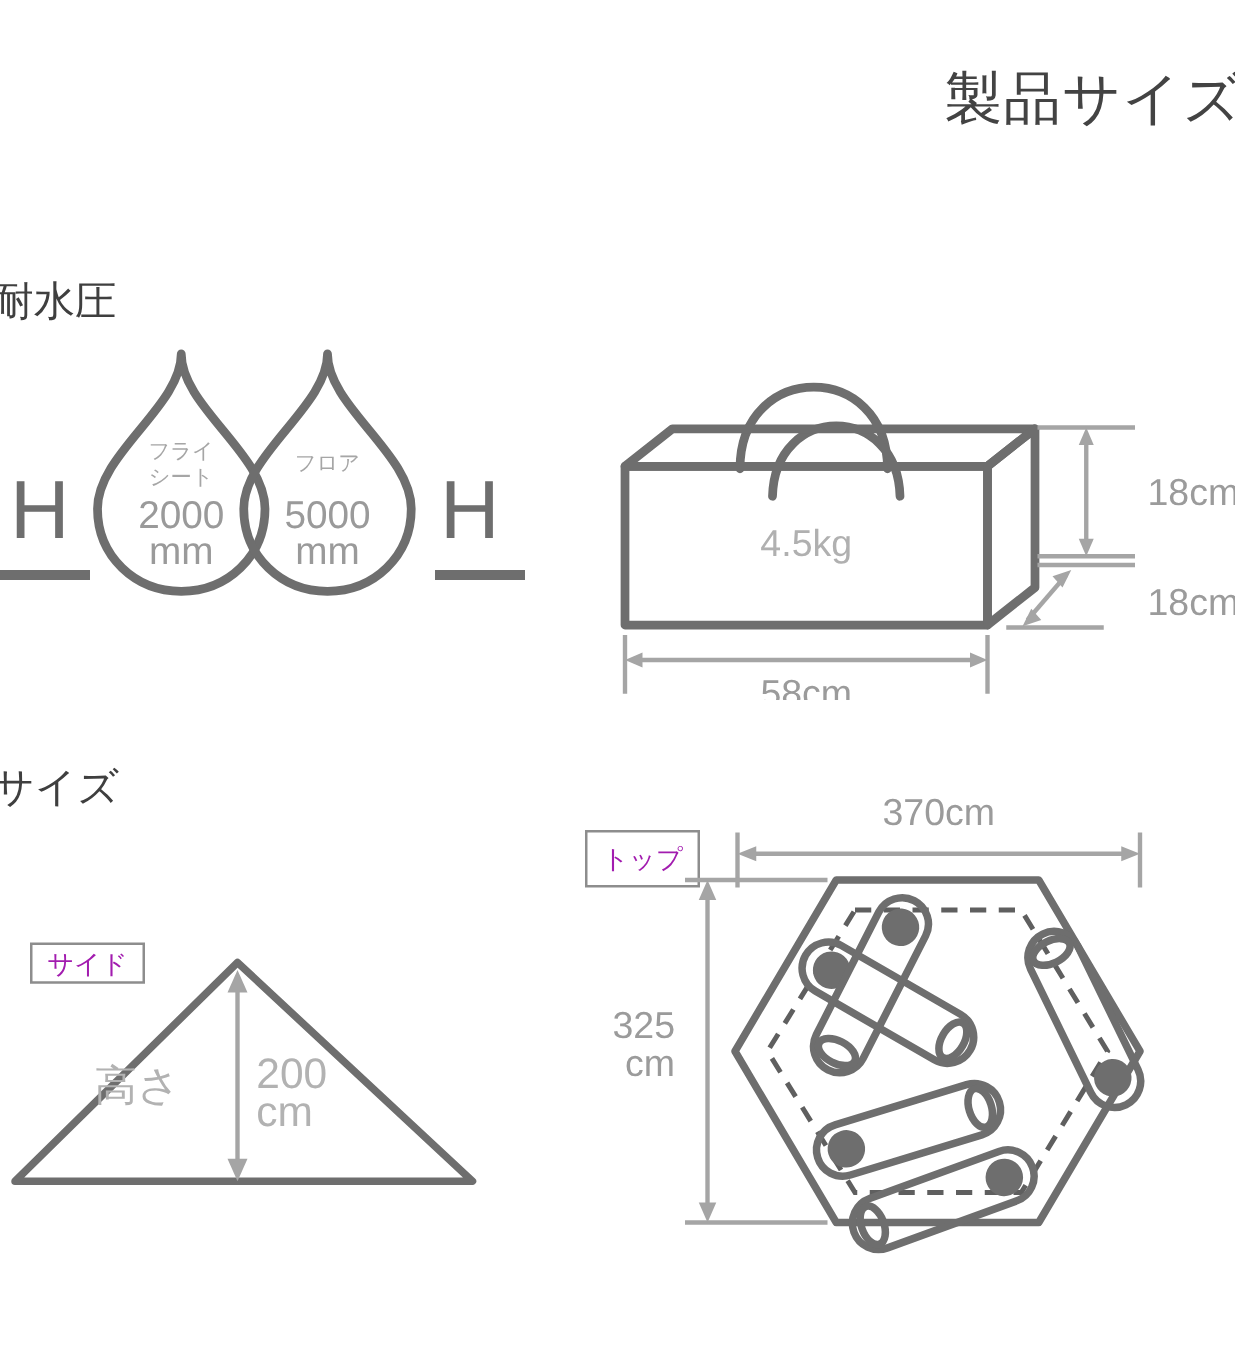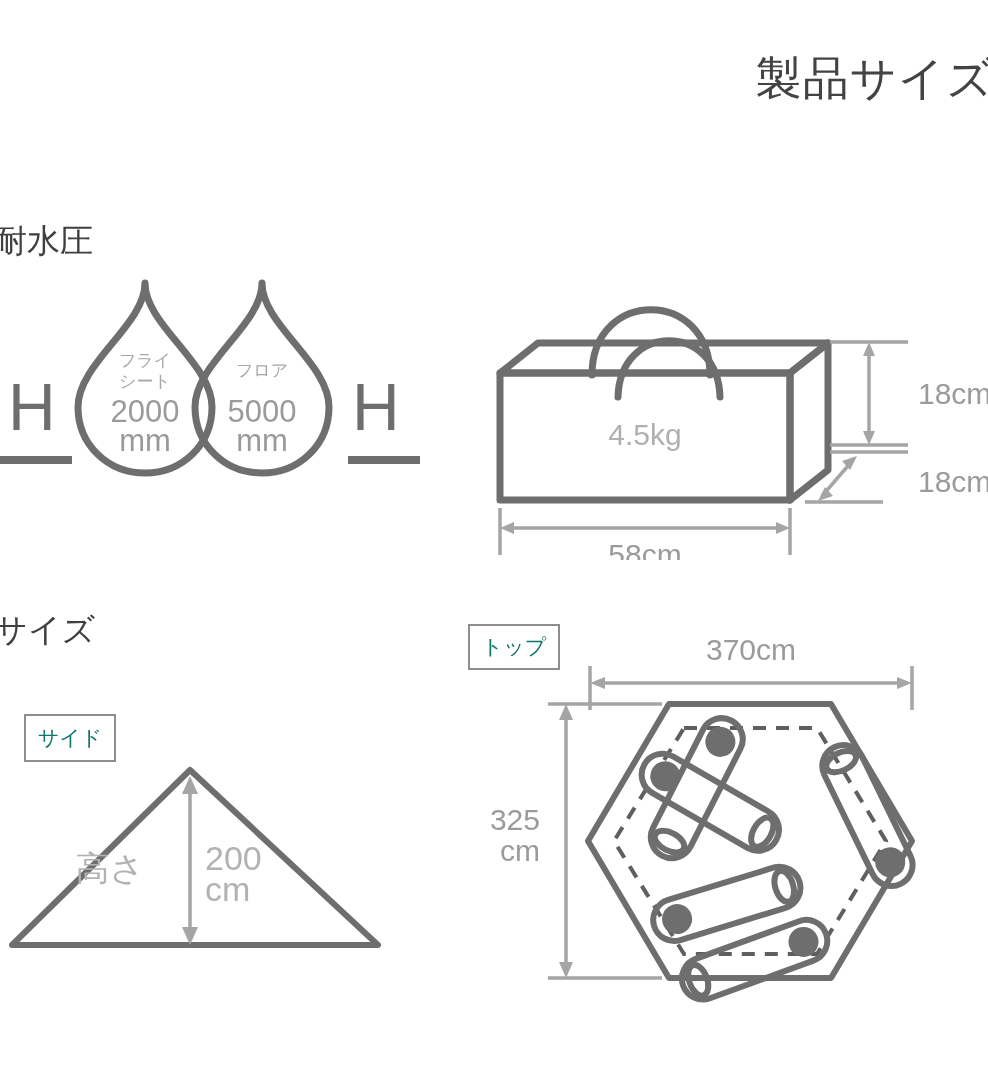--- a/index.html
+++ b/index.html
@@ -21,24 +21,25 @@
   .sec-head{
     position:absolute;font-size:33px;color:#3f3f3f;white-space:nowrap;
   }
   #head-water{left:-6px;top:219px;}
   #head-storage{left:474px;top:219px;}
   #head-size{left:-6px;top:608px;}
 
   
   .view-tag{
     position:absolute;border:2px solid #8d8d8d;background:#fff;
-    font-size:21px;color:#0f766e;display:flex;align-items:center;justify-content:center;
+    font-size:21px;color:#a21caf;display:flex;align-items:center;justify-content:center;
     box-sizing:border-box;
-  }
-  #tag-side{left:24px;top:714px;width:92px;height:48px;text-align:center;}
+    margin-top:40px;
+  }
+  #tag-side{left:24px;top:714px;width:92px;height:33px;text-align:center;}
   #tag-top{left:468px;top:624px;width:92px;height:46px;}
 
   
   .panel{position:absolute;}
   #panel-water{left:0px;top:255px;width:420px;height:245px;}
   #panel-storage{left:470px;top:270px;width:518px;height:290px;}
   #panel-side{left:0px;top:760px;width:420px;height:210px;}
   #panel-top{left:462px;top:618px;width:526px;height:400px;}
 
   

